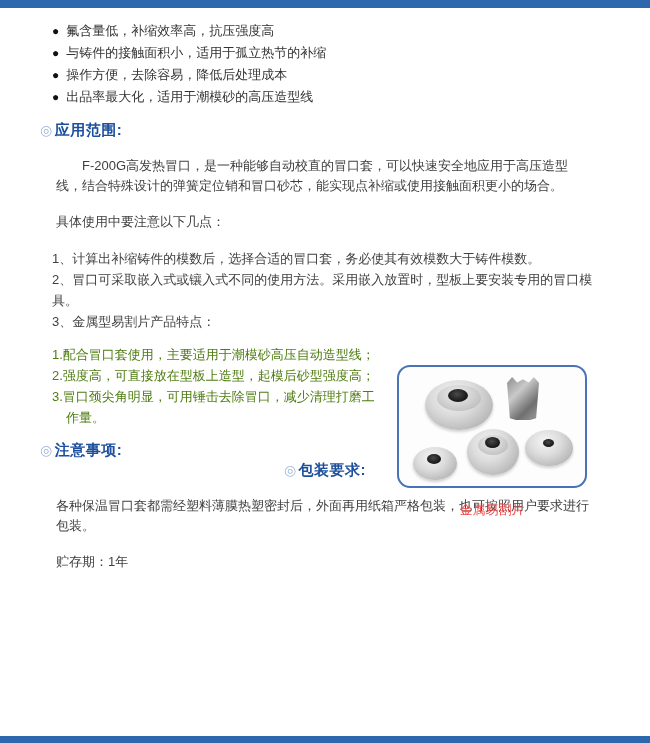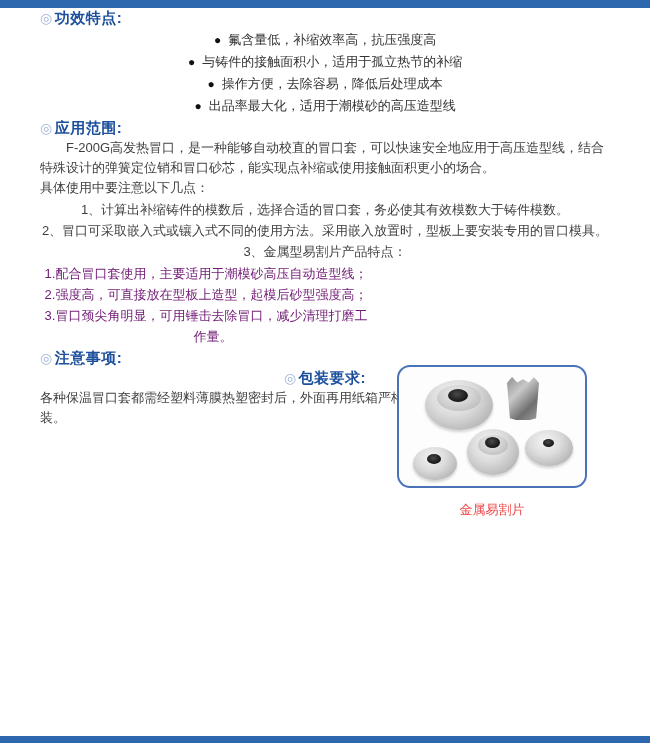--- a/index.html
+++ b/index.html
@@ -15,31 +15,31 @@
   .content{position:absolute;left:40px;top:8px;width:570px;}
   h2.sec{
     font-size:15px;font-weight:bold;color:#1c4f9c;
     margin:0;line-height:20px;letter-spacing:.5px;
   }
   h2.sec .ring{color:#a2b6d6;font-weight:normal;margin-right:2px;font-size:14px;}
   .sec-features{margin-top:44px;}
   .sec-application{margin-top:26px;}
   .sec-notes{margin-top:26px;}
   .sec-packaging{margin-top:24px;text-align:center;}
-  ul.plain{list-style:none;margin:1px;padding:0;text-align:center;}
+  ul.plain{list-style:none;margin:12px;padding:0;}
   .features-list{margin-top:3px;}
   .features-list li{line-height:22px;font-size:13px;color:#333;}
   .features-list .blt{color:#111;font-size:12px;margin-right:7px;}
-  p.body-text{margin:0;font-size:13px;line-height:20px;color:#3f3f3f;}
+  p.body-text{margin:16px;font-size:13px;line-height:20px;color:#3f3f3f;}
   .intro{margin-top:3px;text-indent:2em;}
   .lead{line-height:21px;}
   .points li{font-size:13px;line-height:21px;color:#3f3f3f;}
   .sub-points{margin-left:22px;max-width:330px;}
   .sub-points li{
-    font-size:13px;line-height:21px;color:#701a75;
+    font-size:13px;line-height:21px;color:#4d7c0f;
     padding-left:14px;text-indent:-14px;
   }
   .figure{
     position:absolute;left:397px;top:365px;width:190px;height:123px;
     border:2px solid #4a72b8;border-radius:13px;background:#fdfdfd;
     box-sizing:border-box;overflow:hidden;
   }
   .fig-caption{
     position:absolute;left:397px;top:501px;width:190px;
     text-align:center;font-size:13px;color:#ef4444;
@@ -68,21 +68,20 @@
   .pack-body{margin-top:2px;}
   .shelf{margin-top:6px;line-height:20px;}
 </style>
 </head>
 <body>
 
 <div class="accent-bar top"></div>
 
 <div class="content">
 
-  <h2 class="sec sec-features"><span class="ring">◎</span><span>功效特点:</span></h2>
 
   <ul class="plain features-list">
     <li><span class="blt">●</span><span>氟含量低，补缩效率高，抗压强度高</span></li>
     <li><span class="blt">●</span><span>与铸件的接触面积小，适用于孤立热节的补缩</span></li>
     <li><span class="blt">●</span><span>操作方便，去除容易，降低后处理成本</span></li>
     <li><span class="blt">●</span><span>出品率最大化，适用于潮模砂的高压造型线</span></li>
   </ul>
 
   <h2 class="sec sec-application"><span class="ring">◎</span><span>应用范围:</span></h2>
 
@@ -100,20 +99,21 @@
     <li>2.强度高，可直接放在型板上造型，起模后砂型强度高；</li>
     <li>3.冒口颈尖角明显，可用锤击去除冒口，减少清理打磨工作量。</li>
   </ul>
 
   <h2 class="sec sec-notes"><span class="ring">◎</span><span>注意事项:</span></h2>
 
 
   <h2 class="sec sec-packaging"><span class="ring">◎</span><span>包装要求:</span></h2>
 
   <p class="body-text pack-body">各种保温冒口套都需经塑料薄膜热塑密封后，外面再用纸箱严格包装，也可按照用户要求进行包装。</p>
+  <p class="body-text shelf">贮存期：1年</p>
 
 </div>
 
 <div class="figure">
 
   <div class="piece disc" style="left:26px;top:13px;width:68px;height:50px;"></div>
   <div class="piece rim" style="left:38px;top:18px;width:44px;height:26px;"></div>
   <div class="piece hole" style="left:49px;top:22px;width:20px;height:13px;"></div>
 
   <div class="piece crown" style="left:108px;top:10px;width:32px;height:43px;"></div>

